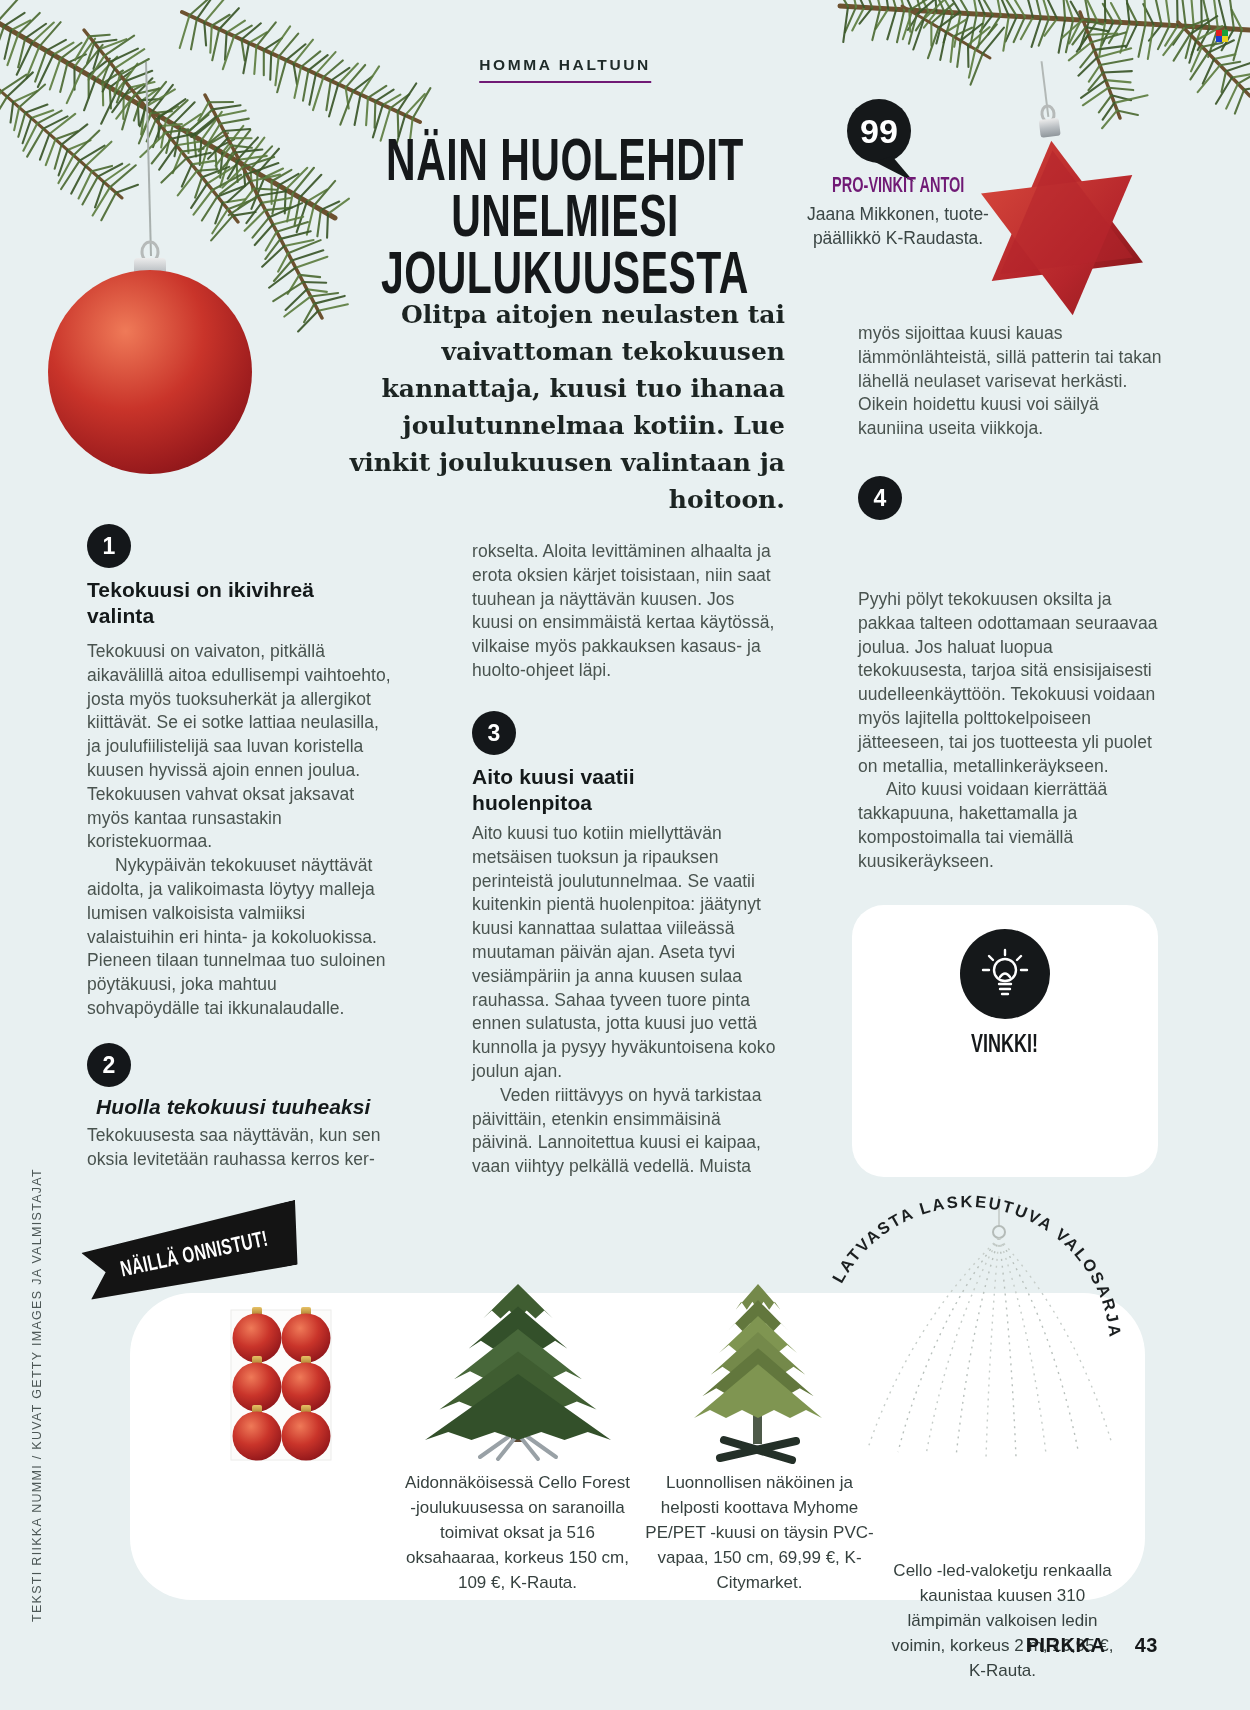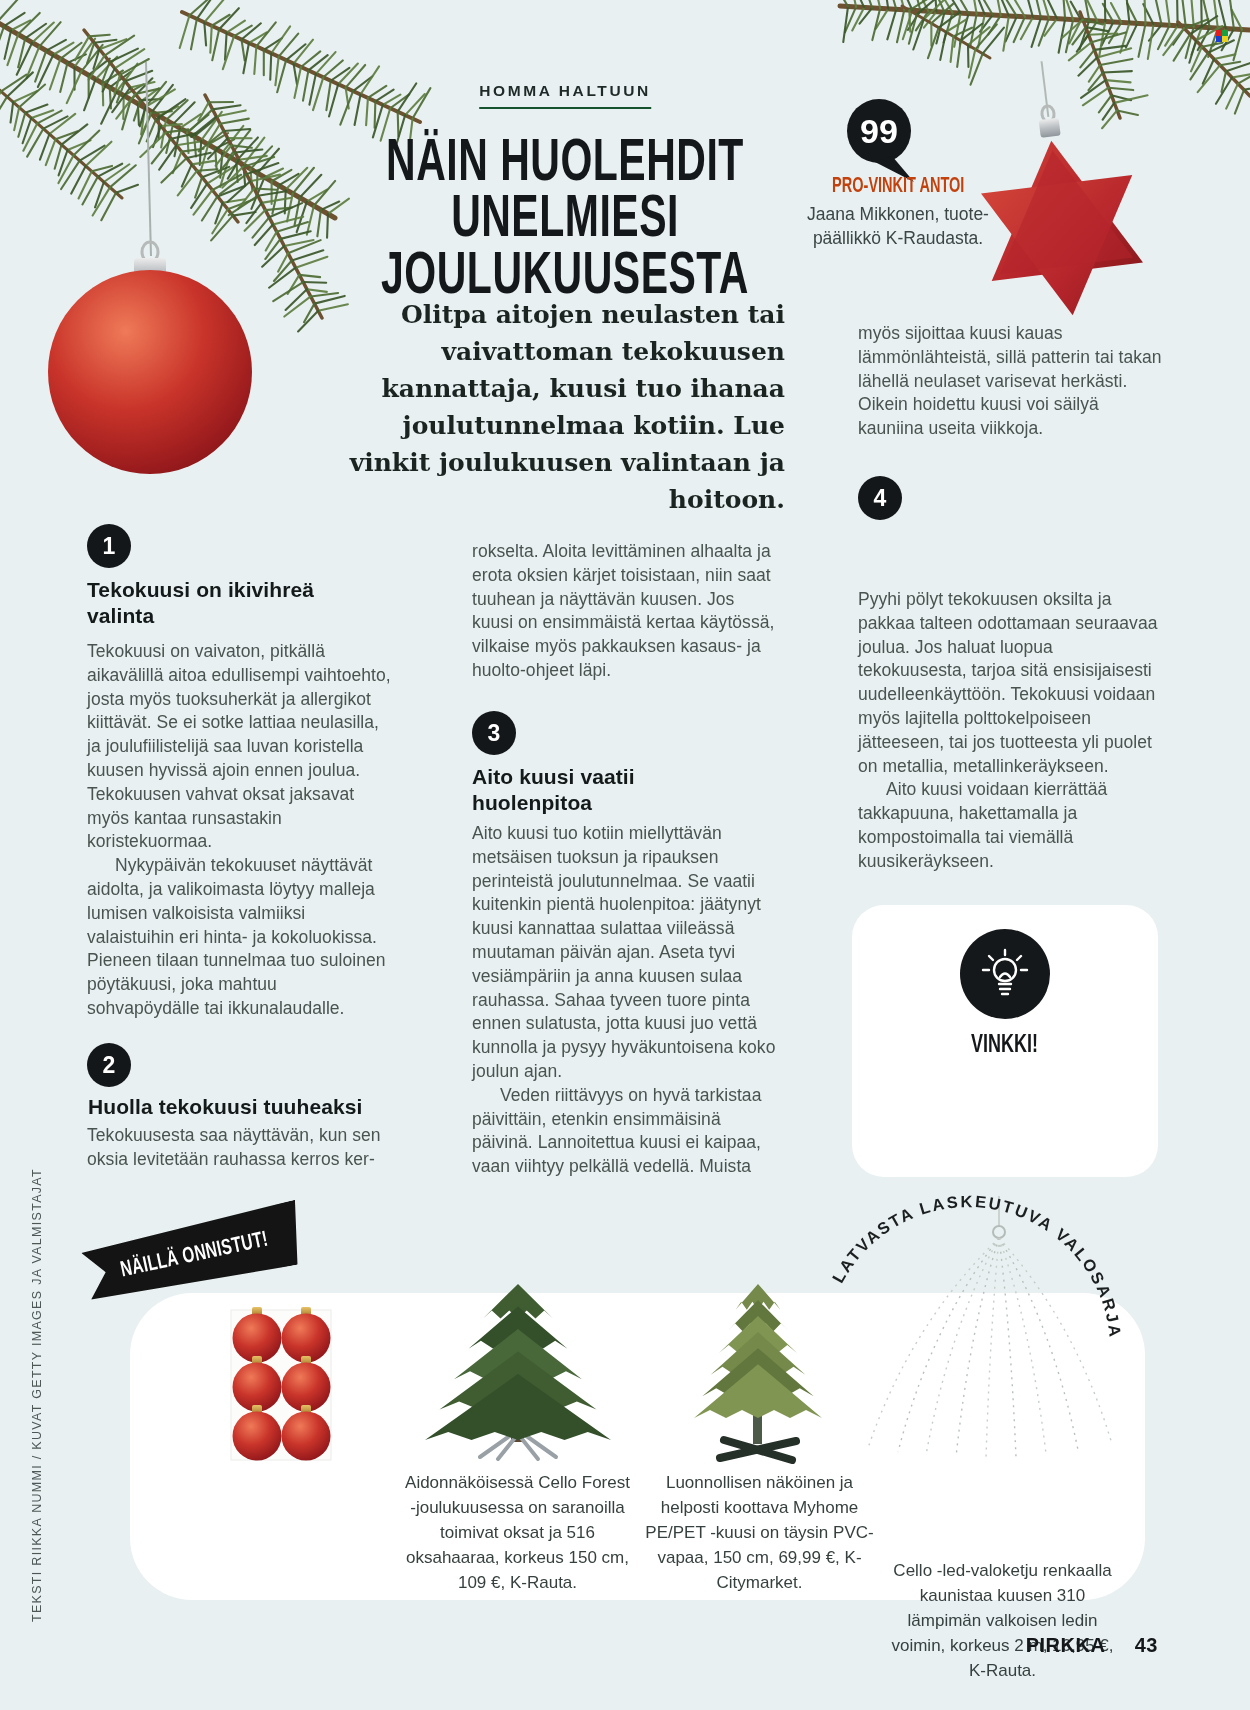--- a/index.html
+++ b/index.html
@@ -1,26 +1,26 @@
 <!DOCTYPE html>
 <html><head>
 <meta charset="utf-8">
 <style>
   html,body{margin:0;padding:0;}
   body{font-family:"Liberation Sans",sans-serif;}
   #page{position:relative;width:1250px;height:1710px;background:#e8f0f1;overflow:hidden;}
   .abs{position:absolute;}
   .z1{z-index:1}.z4{z-index:4}.z6{z-index:6}
   .kicker{font-size:15.5px;font-weight:800;letter-spacing:2.6px;color:#1e2a28;
-          border-bottom:2px solid #14532d;padding-bottom:7px;white-space:nowrap;margin-top:26px;}
+          border-bottom:2px solid #701a75;padding-bottom:7px;white-space:nowrap;}
   .title{font-weight:800;font-size:41px;line-height:39px;letter-spacing:.5px;text-align:center;
          color:#15181a;transform:scaleY(1.45);transform-origin:top center;}
   .intro{font-family:"DejaVu Serif",serif;font-weight:700;font-size:25px;line-height:37px;
          text-align:right;color:#1c2422;}
-  .prolabel{font-weight:800;font-size:22px;color:#c2410c;text-align:center;white-space:nowrap;text-decoration:underline;}
+  .prolabel{font-weight:800;font-size:22px;color:#701a75;text-align:center;white-space:nowrap;text-decoration:underline;}
   .cond{display:inline-block;transform:scaleX(.66);transform-origin:center;}
   .byline{font-size:17.5px;line-height:24px;color:#3b4645;text-align:center;}
   .badge{width:44px;height:44px;border-radius:50%;background:#14171a;color:#fff;display:flex;
          align-items:center;justify-content:center;font-weight:800;font-size:23px;}
   .colhead{font-weight:800;font-size:21px;line-height:26px;color:#14191a;letter-spacing:.1px;}
   .body{font-size:17.5px;line-height:23.8px;color:#49534f;letter-spacing:.05px;}
   .body p{margin:0;}
   .body p.ind{text-indent:28px;}
   .whitebox{background:#ffffff;border-radius:32px;}
   .tipcircle{width:90px;height:90px;border-radius:50%;background:#15181a;margin:24px auto 10px auto;
@@ -695,21 +695,21 @@
     <div>päällikkö K-Raudasta.</div>
   </div>
 
   <div class="abs badge z6" style="left:87px;top:524px;">1</div>
   <div class="abs body z6" style="left:87px;top:640px;width:305px;">
     <p>Tekokuusi on vaivaton, pitkällä aikavälillä aitoa edullisempi vaihtoehto, josta myös tuoksuherkät ja allergikot kiittävät. Se ei sotke lattiaa neulasilla, ja joulufiilistelijä saa luvan koristella kuusen hyvissä ajoin ennen joulua. Tekokuusen vahvat oksat jaksavat myös kantaa runsastakin koristekuormaa.</p>
     <p class="ind">Nykypäivän tekokuuset näyttävät aidolta, ja valikoimasta löytyy malleja lumisen valkoisista valmiiksi valaistuihin eri hinta- ja kokoluokissa. Pieneen tilaan tunnelmaa tuo suloinen pöytäkuusi, joka mahtuu sohvapöydälle tai ikkunalaudalle.</p>
   </div>
   <div class="abs colhead z6" style="left:87px;top:577px;width:290px;">Tekokuusi on ikivihreä valinta</div>
   <div class="abs badge z6" style="left:87px;top:1043px;">2</div>
-  <div class="abs colhead z6" style="left:88px;top:1094px;width:300px;">Huolla tekokuusi tuuheaksi</div>
+  <div class="abs colhead z6" style="left:96px;top:1094px;width:300px;font-style:italic;">Huolla tekokuusi tuuheaksi</div>
   <div class="abs body z6" style="left:87px;top:1124px;width:305px;">
     <p>Tekokuusesta saa näyttävän, kun sen oksia levitetään rauhassa kerros ker-</p>
   </div>
 
   <div class="abs body z6" style="left:472px;top:540px;width:305px;">
     <p>rokselta. Aloita levittäminen alhaalta ja erota oksien kärjet toisistaan, niin saat tuuhean ja näyttävän kuusen. Jos kuusi on ensimmäistä kertaa käytössä, vilkaise myös pakkauksen kasaus- ja huolto-ohjeet läpi.</p>
   </div>
   <div class="abs badge z6" style="left:472px;top:711px;">3</div>
   <div class="abs colhead z6" style="left:472px;top:764px;width:250px;">Aito kuusi vaatii huolenpitoa</div>
   <div class="abs body z6" style="left:472px;top:822px;width:305px;">

